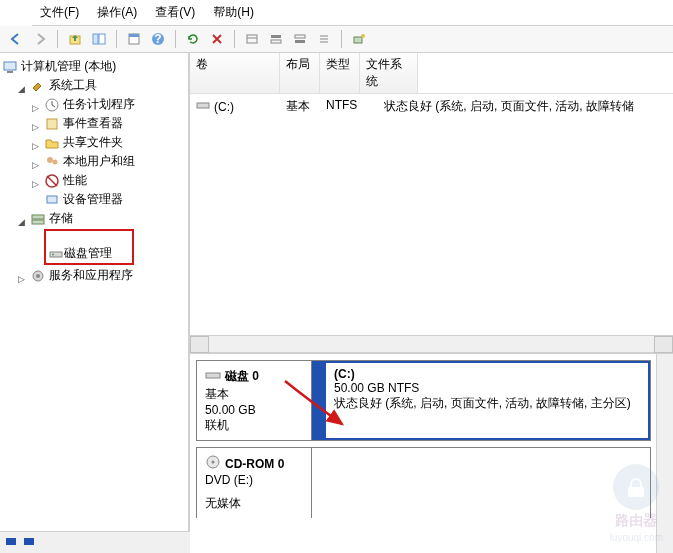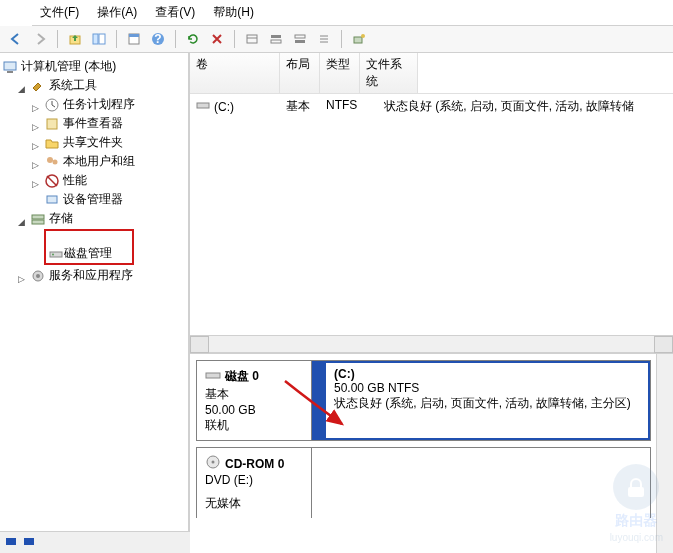--- a/index.html
+++ b/index.html
@@ -45,21 +45,21 @@
 .disk-part { flex: 1; border: 2px solid #2050b0; border-left-width: 14px; padding: 4px 8px; background: #fff; }
 .disk-part .ptitle { font-weight: bold; }
 .disk-row.cd .disk-part { border: none; }
 
 .arrow { position: absolute; left: 280px; top: 376px; pointer-events: none; }
 
 .bottom-bar { position: absolute; bottom: 0; left: 0; width: 190px; height: 22px; background: #f0f0f0; border-top: 1px solid #d0d0d0; display: flex; align-items: center; padding: 0 4px; gap: 4px; }
 
 .watermark { position: absolute; right: 10px; bottom: 10px; opacity: 0.15; display: flex; flex-direction: column; align-items: center; gap: 2px; pointer-events:none; }
 .watermark .wicon { width: 46px; height: 46px; border-radius: 50%; background: #7aa0c8; display: flex; align-items: center; justify-content: center; }
-.watermark .wtext { font-size: 14px; color: #3b82f6; font-weight: bold; }
+.watermark .wtext { font-size: 14px; color: #701a75; font-weight: bold; }
 .watermark .wurl { font-size: 10px; color: #5080b0; }
 
 .scrollbar-v { position: absolute; right: 0; top: 0; bottom: 0; width: 17px; background: #f0f0f0; border-left: 1px solid #d0d0d0; }
 </style>
 </head>
 <body>
 
 <div class="menubar">
   <span>文件(F)</span>
   <span>操作(A)</span>

